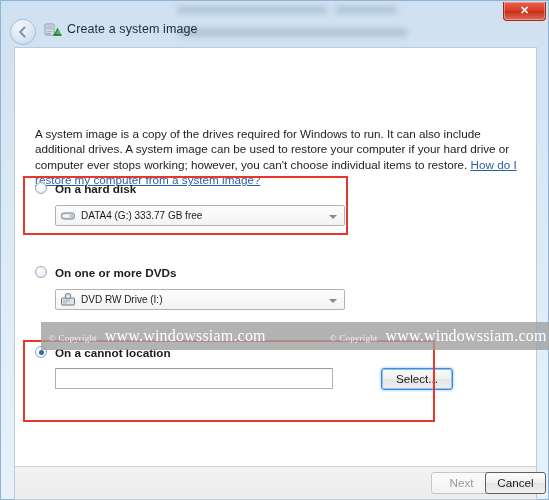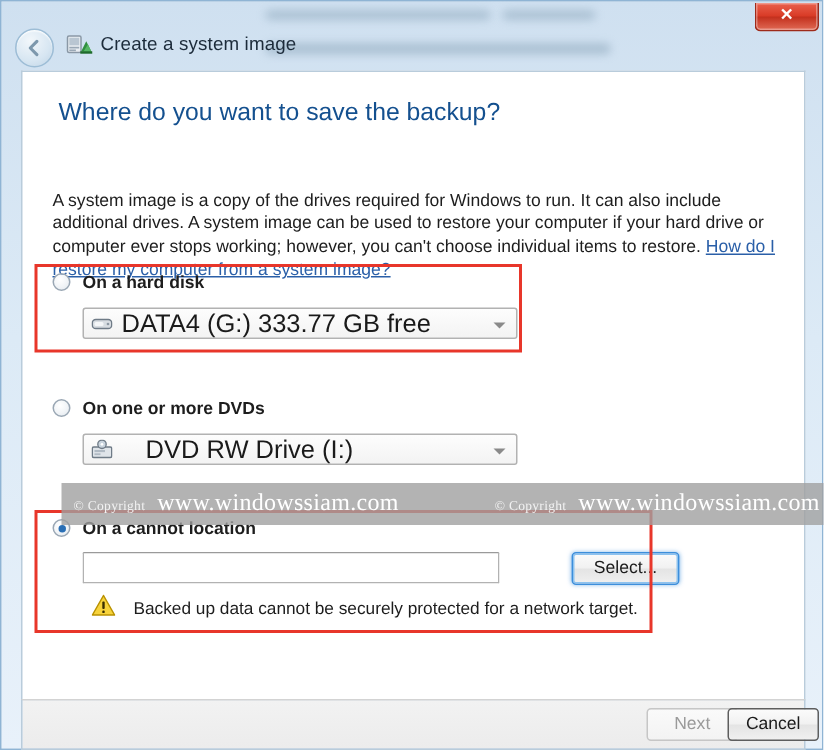--- a/index.html
+++ b/index.html
@@ -152,21 +152,21 @@
     background: linear-gradient(180deg,#fdfdfd 0%, #f3f3f3 100%);
     border: 1px solid #b2b2b2;
     border-radius: 2px;
     box-sizing: border-box;
     display: flex;
     align-items: center;
   }
   .combo-icon { margin-left: 5px; flex: 0 0 auto; display:flex; }
   .combo-text {
     margin-left: 6px;
-    font-size: 17px;
+    font-size: 10px;
     color: #1a1a1a;
     white-space: nowrap;
     overflow: hidden;
   }
   .combo-arrow {
     position: absolute;
     right: 7px; top: 9px;
     width: 0; height: 0;
     border-left: 4px solid transparent;
     border-right: 4px solid transparent;
@@ -313,21 +313,20 @@
       </svg>
     </div>
 
     <div id="title-text">Create a system image</div>
 
     <div id="close-btn">✕</div>
   </div>
 
   <div id="content">
 
-    <div id="heading">Where do you want to save the backup?</div>
 
     <div id="body-text">
       <span>A system image is a copy of the drives required for Windows to run. It can also include additional drives. A system image can be used to restore your computer if your hard drive or computer ever stops working; however, you can't choose individual items to restore. </span><a href="#">How do I restore my computer from a system image?</a>
     </div>
 
     <div class="opt-group" style="left:20px;top:134px;width:310px;height:52px;">
       <div class="radio-row">
         <span class="radio"></span>
         <span class="radio-label">On a hard disk</span>
       </div>
@@ -342,21 +341,21 @@
         <span class="combo-text">DATA4 (G:)  333.77 GB free</span>
         <span class="combo-arrow"></span>
       </div>
     </div>
 
     <div class="opt-group" style="left:20px;top:218px;width:310px;height:52px;">
       <div class="radio-row">
         <span class="radio"></span>
         <span class="radio-label">On one or more DVDs</span>
       </div>
-      <div class="combo" style="left:20px;top:23px;width:290px;gap:16px;">
+      <div class="combo" style="left:20px;top:23px;width:290px;">
         <span class="combo-icon">
           <svg width="14" height="13" viewBox="0 0 14 13">
             <rect x="0.5" y="5" width="13" height="7" rx="1" fill="#dfe4e9" stroke="#6f7b87" stroke-width="1"></rect>
             <rect x="2" y="7" width="7" height="1.4" fill="#b0bac4"></rect>
             <rect x="2" y="9.2" width="4" height="1.2" fill="#b0bac4"></rect>
             <circle cx="7" cy="3.2" r="2.8" fill="#c9d4de" stroke="#6f7b87" stroke-width=".9"></circle>
             <circle cx="7" cy="3.2" r="0.9" fill="#ffffff"></circle>
           </svg>
         </span>
         <span class="combo-text">DVD RW Drive (I:)</span>
@@ -364,30 +363,20 @@
       </div>
     </div>
 
     <div class="opt-group" style="left:20px;top:298px;width:400px;height:78px;">
       <div class="radio-row">
         <span class="radio checked"></span>
         <span class="radio-label">On a cannot location</span>
       </div>
       <input class="textbox" type="text" style="left: 20px; top: 22px; width: 278px;" value="">
       <div class="btn focused" id="select-btn" style="line-height:20px;">Select...</div>
-      <div class="warn-row" style="left:26px;top:50px;">
-        <span>
-          <svg width="16" height="15" viewBox="0 0 16 15">
-            <polygon points="8,1 15.4,14 0.6,14" fill="#f7d33c" stroke="#b99100" stroke-width="1" stroke-linejoin="round"></polygon>
-            <rect x="7.2" y="5" width="1.6" height="5" rx=".6" fill="#3a2e00"></rect>
-            <rect x="7.2" y="11" width="1.6" height="1.7" rx=".6" fill="#3a2e00"></rect>
-          </svg>
-        </span>
-        <span class="warn-text">Backed up data cannot be securely protected for a network target.</span>
-      </div>
     </div>
 
     <div class="redbox" style="left:8px;top:128px;width:325px;height:59px;"></div>
     <div class="redbox" style="left:8px;top:292px;width:412px;height:82px;"></div>
 
   </div>
 
   <div id="watermark">
     <div class="wm-unit" style="margin-left:8px;">
       <span class="wm-copy">© Copyright</span>

